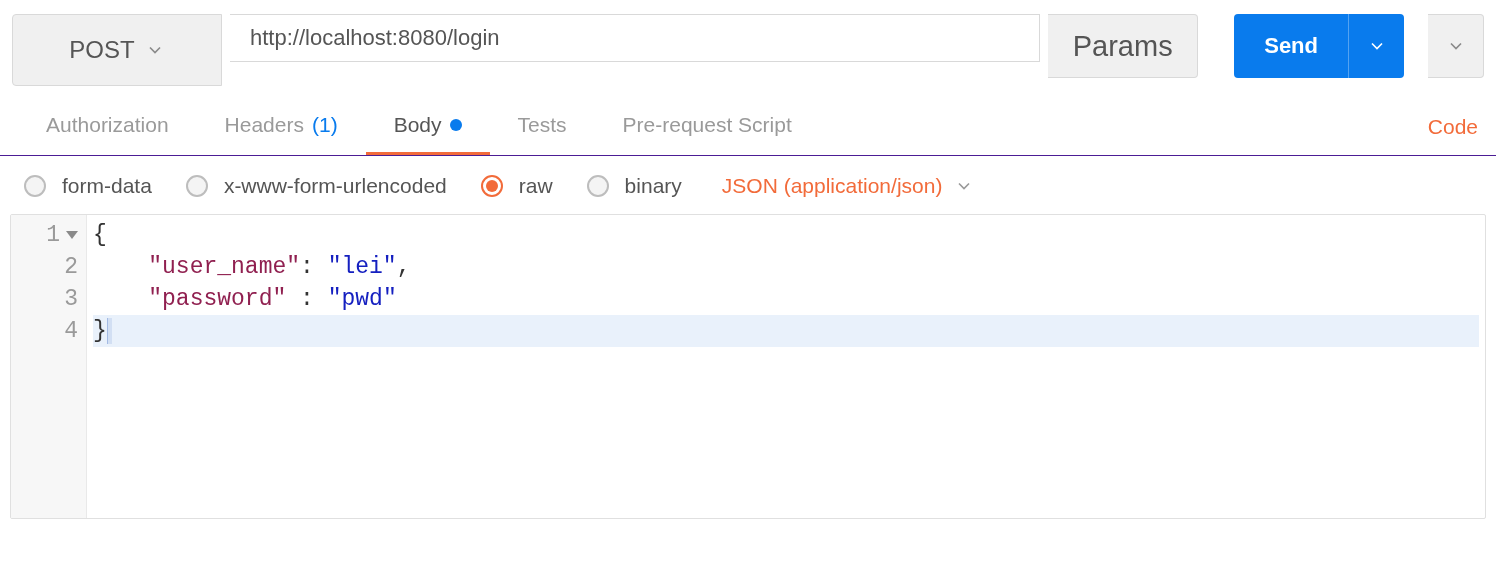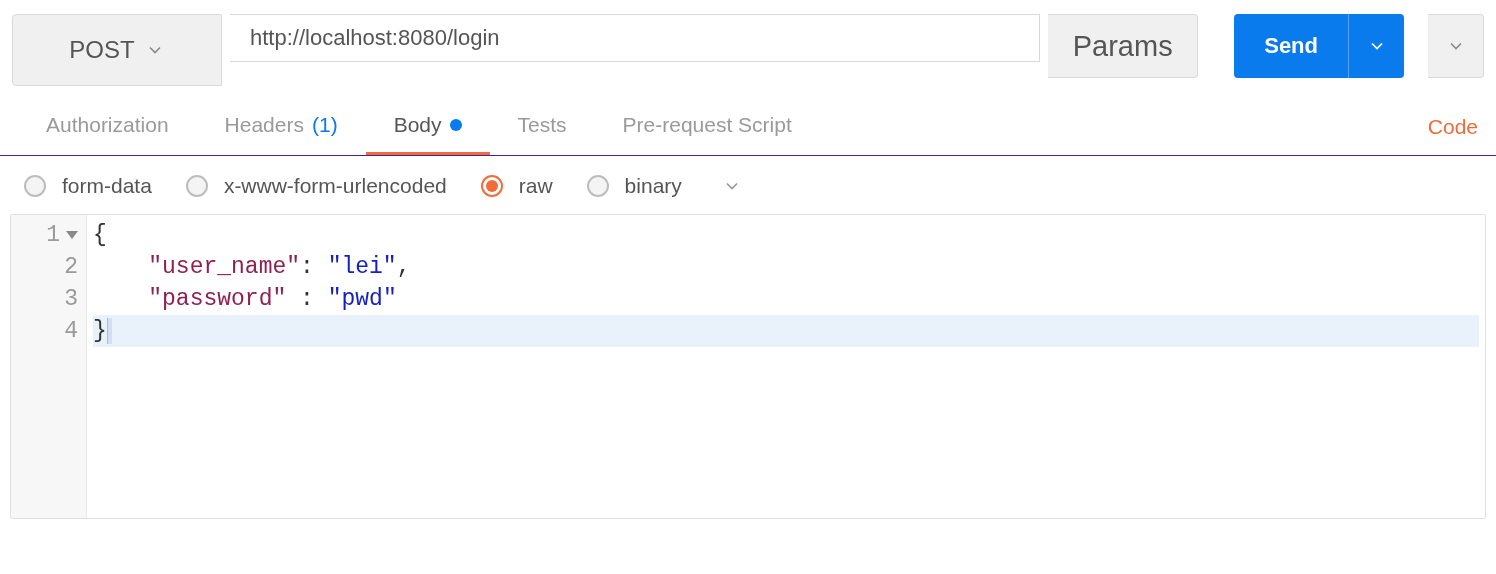--- a/index.html
+++ b/index.html
@@ -298,20 +298,21 @@
   </label>
   <label class="radio selected">
     <span class="radio-circle"></span>
     <span>raw</span>
   </label>
   <label class="radio">
     <span class="radio-circle"></span>
     <span>binary</span>
   </label>
   <div class="content-type-select">
+    <span>JSON (application/json)</span>
     <svg class="chevron-down" viewBox="0 0 24 24" fill="none" stroke="#9a9a9a" stroke-width="2">
         <polyline points="6 9 12 15 18 9"></polyline>
       </svg>
   </div>
 </div>
 
 <div class="editor">
   <div class="gutter">
     <div class="ln">
         <span>1</span>

